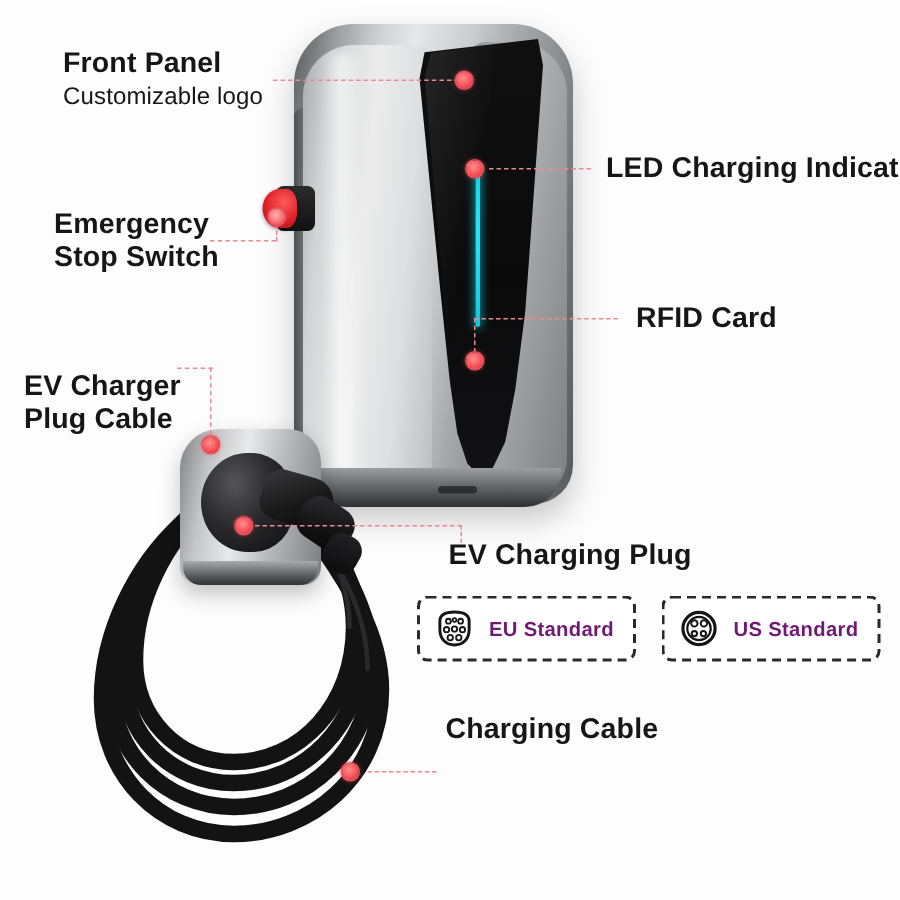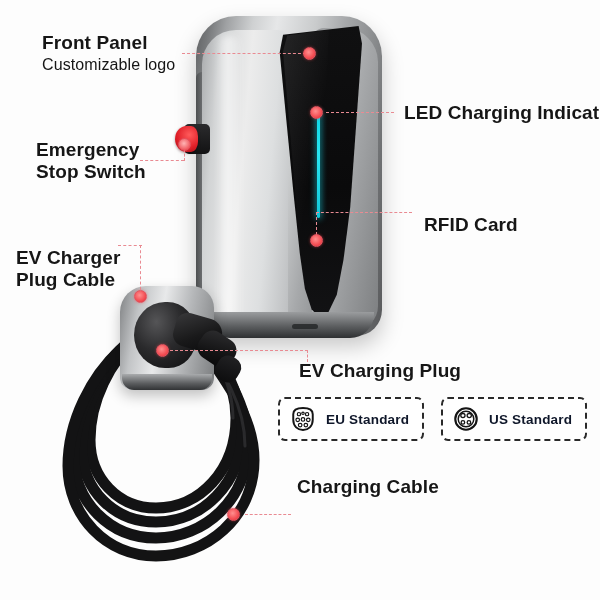--- a/index.html
+++ b/index.html
@@ -258,21 +258,21 @@
     align-items: center;
     gap: 10px;
     padding: 7px 13px 7px 10px;
     border: 2px dashed #2a2a2a;
     border-radius: 7px;
     background: #fff;
   }
   .std-badge .lbl {
     font-size: 13.5px;
     font-weight: bold;
-    color: #0f172a;
+    color: #701a75;
     letter-spacing: .2px;
     white-space: nowrap;
   }
   .conn-ic { width: 26px; height: 26px; flex: 0 0 26px; }
 
   #badgeEU { left: 278px; top: 397px; }
   #badgeUS { left: 441px; top: 397px; }
 </style>
 </head>
 <body>
@@ -359,21 +359,21 @@
 
   <div class="callout" style="left:16px; top:247px;">
     <span class="ttl">EV Charger</span>
     <span class="ttl">Plug Cable</span>
   </div>
 
   <div class="callout" style="left:404px; top:102px;">
     <span class="ttl">LED Charging Indicator</span>
   </div>
 
-  <div class="callout" style="left:424px; top:202px;margin-top:12px;">
+  <div class="callout" style="left:424px; top:202px;">
     <span class="ttl">RFID Card</span>
   </div>
 
   <div class="callout" style="left:299px; top:360px;text-align:center;">
     <span class="ttl">EV Charging Plug</span>
   </div>
 
   <div class="callout" style="left:297px; top:476px;">
     <span class="ttl">Charging Cable</span>
   </div>

